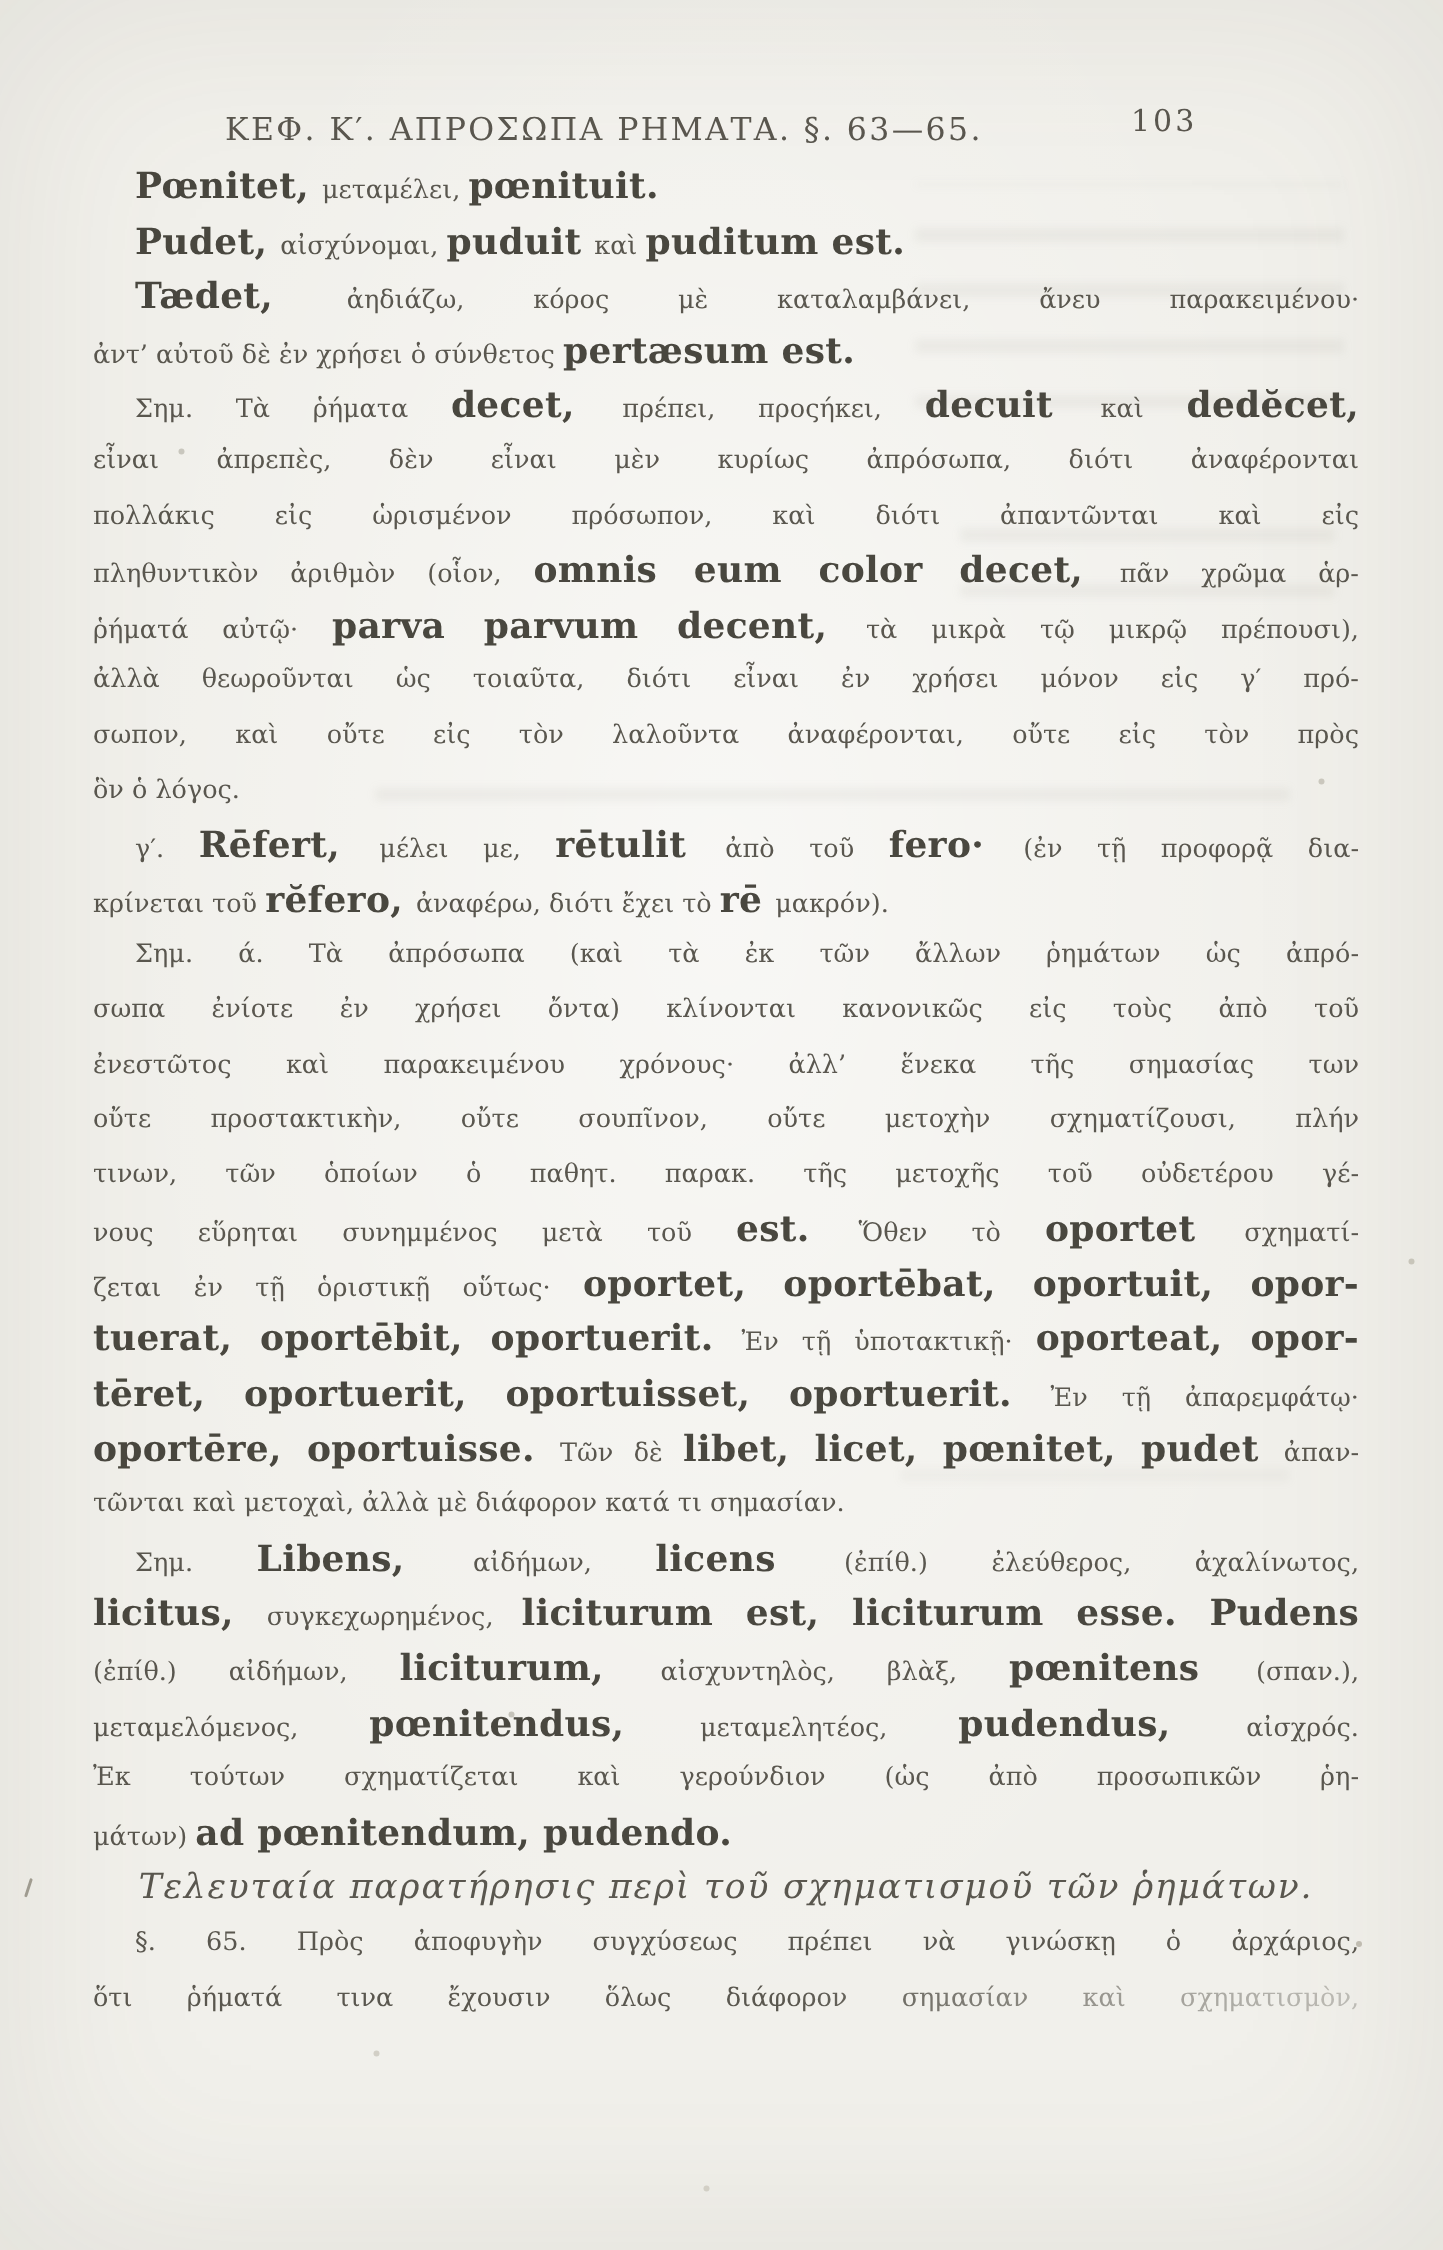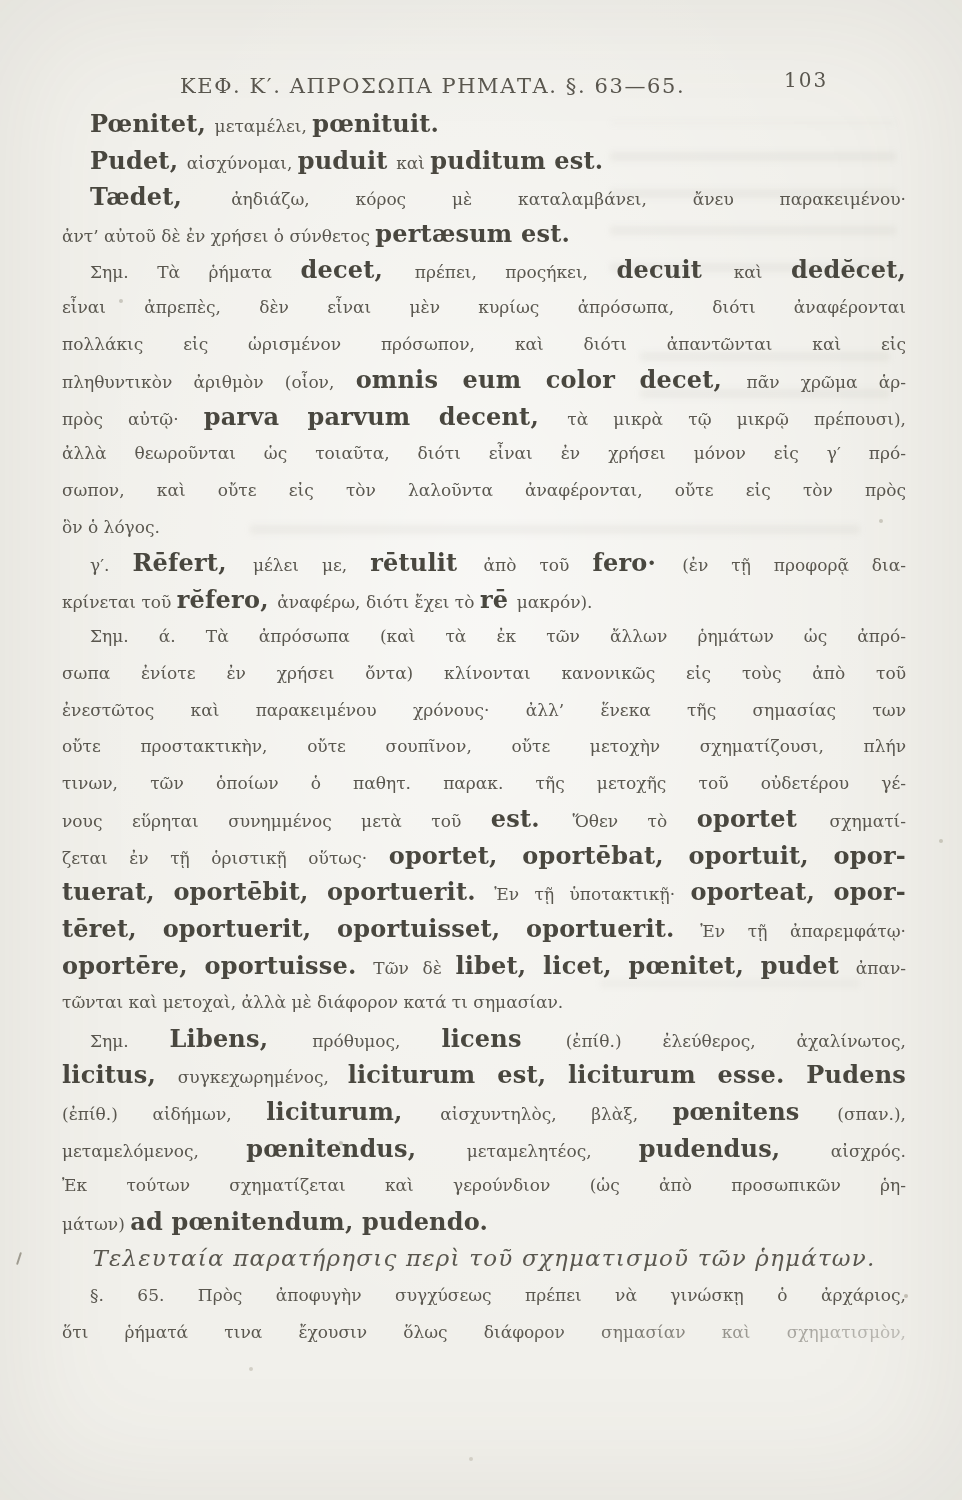--- a/index.html
+++ b/index.html
@@ -21,21 +21,21 @@
   }
   .page::after {
     content: "";
     position: absolute;
     inset: 0;
     box-shadow: inset 0 0 140px rgba(95, 90, 72, 0.10);
     pointer-events: none;
   }
 
   
-  .header { position: absolute; top: 72px; left: 80px; width: 844px; height: 32px; text-align: right; }
+  .header { position: absolute; top: 72px; left: 50px; width: 844px; height: 32px; text-align: right; }
   .running-title {
     position: absolute; left: 100px; top: 2px;
     font-size: 21px; letter-spacing: 1.6px;
     color: var(--ink); white-space: nowrap;
   }
   .page-number {
     position: absolute; left: 704px; top: -4px;
     font-size: 20px; letter-spacing: 2px;
     color: var(--ink);
   }
@@ -107,38 +107,38 @@
 
   <div class="text-block">
       <div class="line left indent"><span class="latin">Pœnitet, </span><span class="greek">μεταμέλει, </span><span class="latin">pœnituit.</span></div>
       <div class="line left indent"><span class="latin">Pudet, </span><span class="greek">αἰσχύνομαι, </span><span class="latin">puduit </span><span class="greek">καὶ </span><span class="latin">puditum est.</span></div>
       <div class="line justify indent"><span class="latin">Tædet, </span><span class="greek">ἀηδιάζω, κόρος μὲ καταλαμβάνει, ἄνευ παρακειμένου·</span></div>
       <div class="line left"><span class="greek">ἀντ’ αὐτοῦ δὲ ἐν χρήσει ὁ σύνθετος </span><span class="latin">pertæsum est.</span></div>
       <div class="line justify indent"><span class="greek">Σημ. Τὰ ῥήματα </span><span class="latin">decet, </span><span class="greek">πρέπει, προςήκει, </span><span class="latin">decuit </span><span class="greek">καὶ </span><span class="latin">dedĕcet,</span></div>
       <div class="line justify"><span class="greek">εἶναι ἀπρεπὲς, δὲν εἶναι μὲν κυρίως ἀπρόσωπα, διότι ἀναφέρονται</span></div>
       <div class="line justify"><span class="greek">πολλάκις εἰς ὡρισμένον πρόσωπον, καὶ διότι ἀπαντῶνται καὶ εἰς</span></div>
       <div class="line justify"><span class="greek">πληθυντικὸν ἀριθμὸν (οἷον, </span><span class="latin">omnis eum color decet, </span><span class="greek">πᾶν χρῶμα ἁρ-</span></div>
-      <div class="line justify"><span class="greek">πρὸς αὐτῷ· </span><span class="latin">parva parvum decent, </span><span class="greek">τὰ μικρὰ τῷ μικρῷ πρέπουσι),</span></div>
+      <div class="line justify"><span class="greek">ῥήματά αὐτῷ· </span><span class="latin">parva parvum decent, </span><span class="greek">τὰ μικρὰ τῷ μικρῷ πρέπουσι),</span></div>
       <div class="line justify"><span class="greek">ἀλλὰ θεωροῦνται ὡς τοιαῦτα, διότι εἶναι ἐν χρήσει μόνον εἰς γ′ πρό-</span></div>
       <div class="line justify"><span class="greek">σωπον, καὶ οὔτε εἰς τὸν λαλοῦντα ἀναφέρονται, οὔτε εἰς τὸν πρὸς</span></div>
       <div class="line left"><span class="greek">ὃν ὁ λόγος.</span></div>
       <div class="line justify indent"><span class="greek">γ′. </span><span class="latin">Rēfert, </span><span class="greek">μέλει με, </span><span class="latin">rētulit </span><span class="greek">ἀπὸ τοῦ </span><span class="latin">fero· </span><span class="greek">(ἐν τῇ προφορᾷ δια-</span></div>
       <div class="line left"><span class="greek">κρίνεται τοῦ </span><span class="latin">rĕfero, </span><span class="greek">ἀναφέρω, διότι ἔχει τὸ </span><span class="latin">rē </span><span class="greek">μακρόν).</span></div>
       <div class="line justify indent"><span class="greek">Σημ. ά. Τὰ ἀπρόσωπα (καὶ τὰ ἐκ τῶν ἄλλων ῥημάτων ὡς ἀπρό-</span></div>
       <div class="line justify"><span class="greek">σωπα ἐνίοτε ἐν χρήσει ὄντα) κλίνονται κανονικῶς εἰς τοὺς ἀπὸ τοῦ</span></div>
       <div class="line justify"><span class="greek">ἐνεστῶτος καὶ παρακειμένου χρόνους· ἀλλ’ ἕνεκα τῆς σημασίας των</span></div>
       <div class="line justify"><span class="greek">οὔτε προστακτικὴν, οὔτε σουπῖνον, οὔτε μετοχὴν σχηματίζουσι, πλήν</span></div>
       <div class="line justify"><span class="greek">τινων, τῶν ὁποίων ὁ παθητ. παρακ. τῆς μετοχῆς τοῦ οὐδετέρου γέ-</span></div>
       <div class="line justify"><span class="greek">νους εὕρηται συνημμένος μετὰ τοῦ </span><span class="latin">est. </span><span class="greek">Ὅθεν τὸ </span><span class="latin">oportet </span><span class="greek">σχηματί-</span></div>
       <div class="line justify"><span class="greek">ζεται ἐν τῇ ὁριστικῇ οὕτως· </span><span class="latin">oportet, oportēbat, oportuit, opor-</span></div>
       <div class="line justify"><span class="latin">tuerat, oportēbit, oportuerit. </span><span class="greek">Ἐν τῇ ὑποτακτικῇ· </span><span class="latin">oporteat, opor-</span></div>
       <div class="line justify"><span class="latin">tēret, oportuerit, oportuisset, oportuerit. </span><span class="greek">Ἐν τῇ ἀπαρεμφάτῳ·</span></div>
       <div class="line justify"><span class="latin">oportēre, oportuisse. </span><span class="greek">Τῶν δὲ </span><span class="latin">libet, licet, pœnitet, pudet </span><span class="greek">ἀπαν-</span></div>
       <div class="line left"><span class="greek">τῶνται καὶ μετοχαὶ, ἀλλὰ μὲ διάφορον κατά τι σημασίαν.</span></div>
-      <div class="line justify indent"><span class="greek">Σημ. </span><span class="latin">Libens, </span><span class="greek">πρόθυμος, </span><span class="latin">licens </span><span class="greek">(ἐπίθ.) ἐλεύθερος, ἀχαλίνωτος,</span></div>
+      <div class="line justify indent"><span class="greek">Σημ. </span><span class="latin">Libens, </span><span class="greek">αἰδήμων, </span><span class="latin">licens </span><span class="greek">(ἐπίθ.) ἐλεύθερος, ἀχαλίνωτος,</span></div>
       <div class="line justify"><span class="latin">licitus, </span><span class="greek">συγκεχωρημένος, </span><span class="latin">liciturum est, liciturum esse. Pudens</span></div>
       <div class="line justify"><span class="greek">(ἐπίθ.) αἰδήμων, </span><span class="latin">liciturum, </span><span class="greek">αἰσχυντηλὸς, βλὰξ, </span><span class="latin">pœnitens </span><span class="greek">(σπαν.),</span></div>
       <div class="line justify"><span class="greek">μεταμελόμενος, </span><span class="latin">pœnitendus, </span><span class="greek">μεταμελητέος, </span><span class="latin">pudendus, </span><span class="greek">αἰσχρός.</span></div>
       <div class="line justify"><span class="greek">Ἐκ τούτων σχηματίζεται καὶ γερούνδιον (ὡς ἀπὸ προσωπικῶν ῥη-</span></div>
       <div class="line left"><span class="greek">μάτων) </span><span class="latin">ad pœnitendum, pudendo.</span></div>
       <div class="line center"><span class="greek-italic">Τελευταία παρατήρησις περὶ τοῦ σχηματισμοῦ τῶν ῥημάτων.</span></div>
       <div class="line justify indent"><span class="greek">§. 65. Πρὸς ἀποφυγὴν συγχύσεως πρέπει νὰ γινώσκῃ ὁ ἀρχάριος,</span></div>
       <div class="line justify fade"><span class="greek">ὅτι ῥήματά τινα ἔχουσιν ὅλως διάφορον σημασίαν καὶ σχηματισμὸν,</span></div>
     </div>
 

